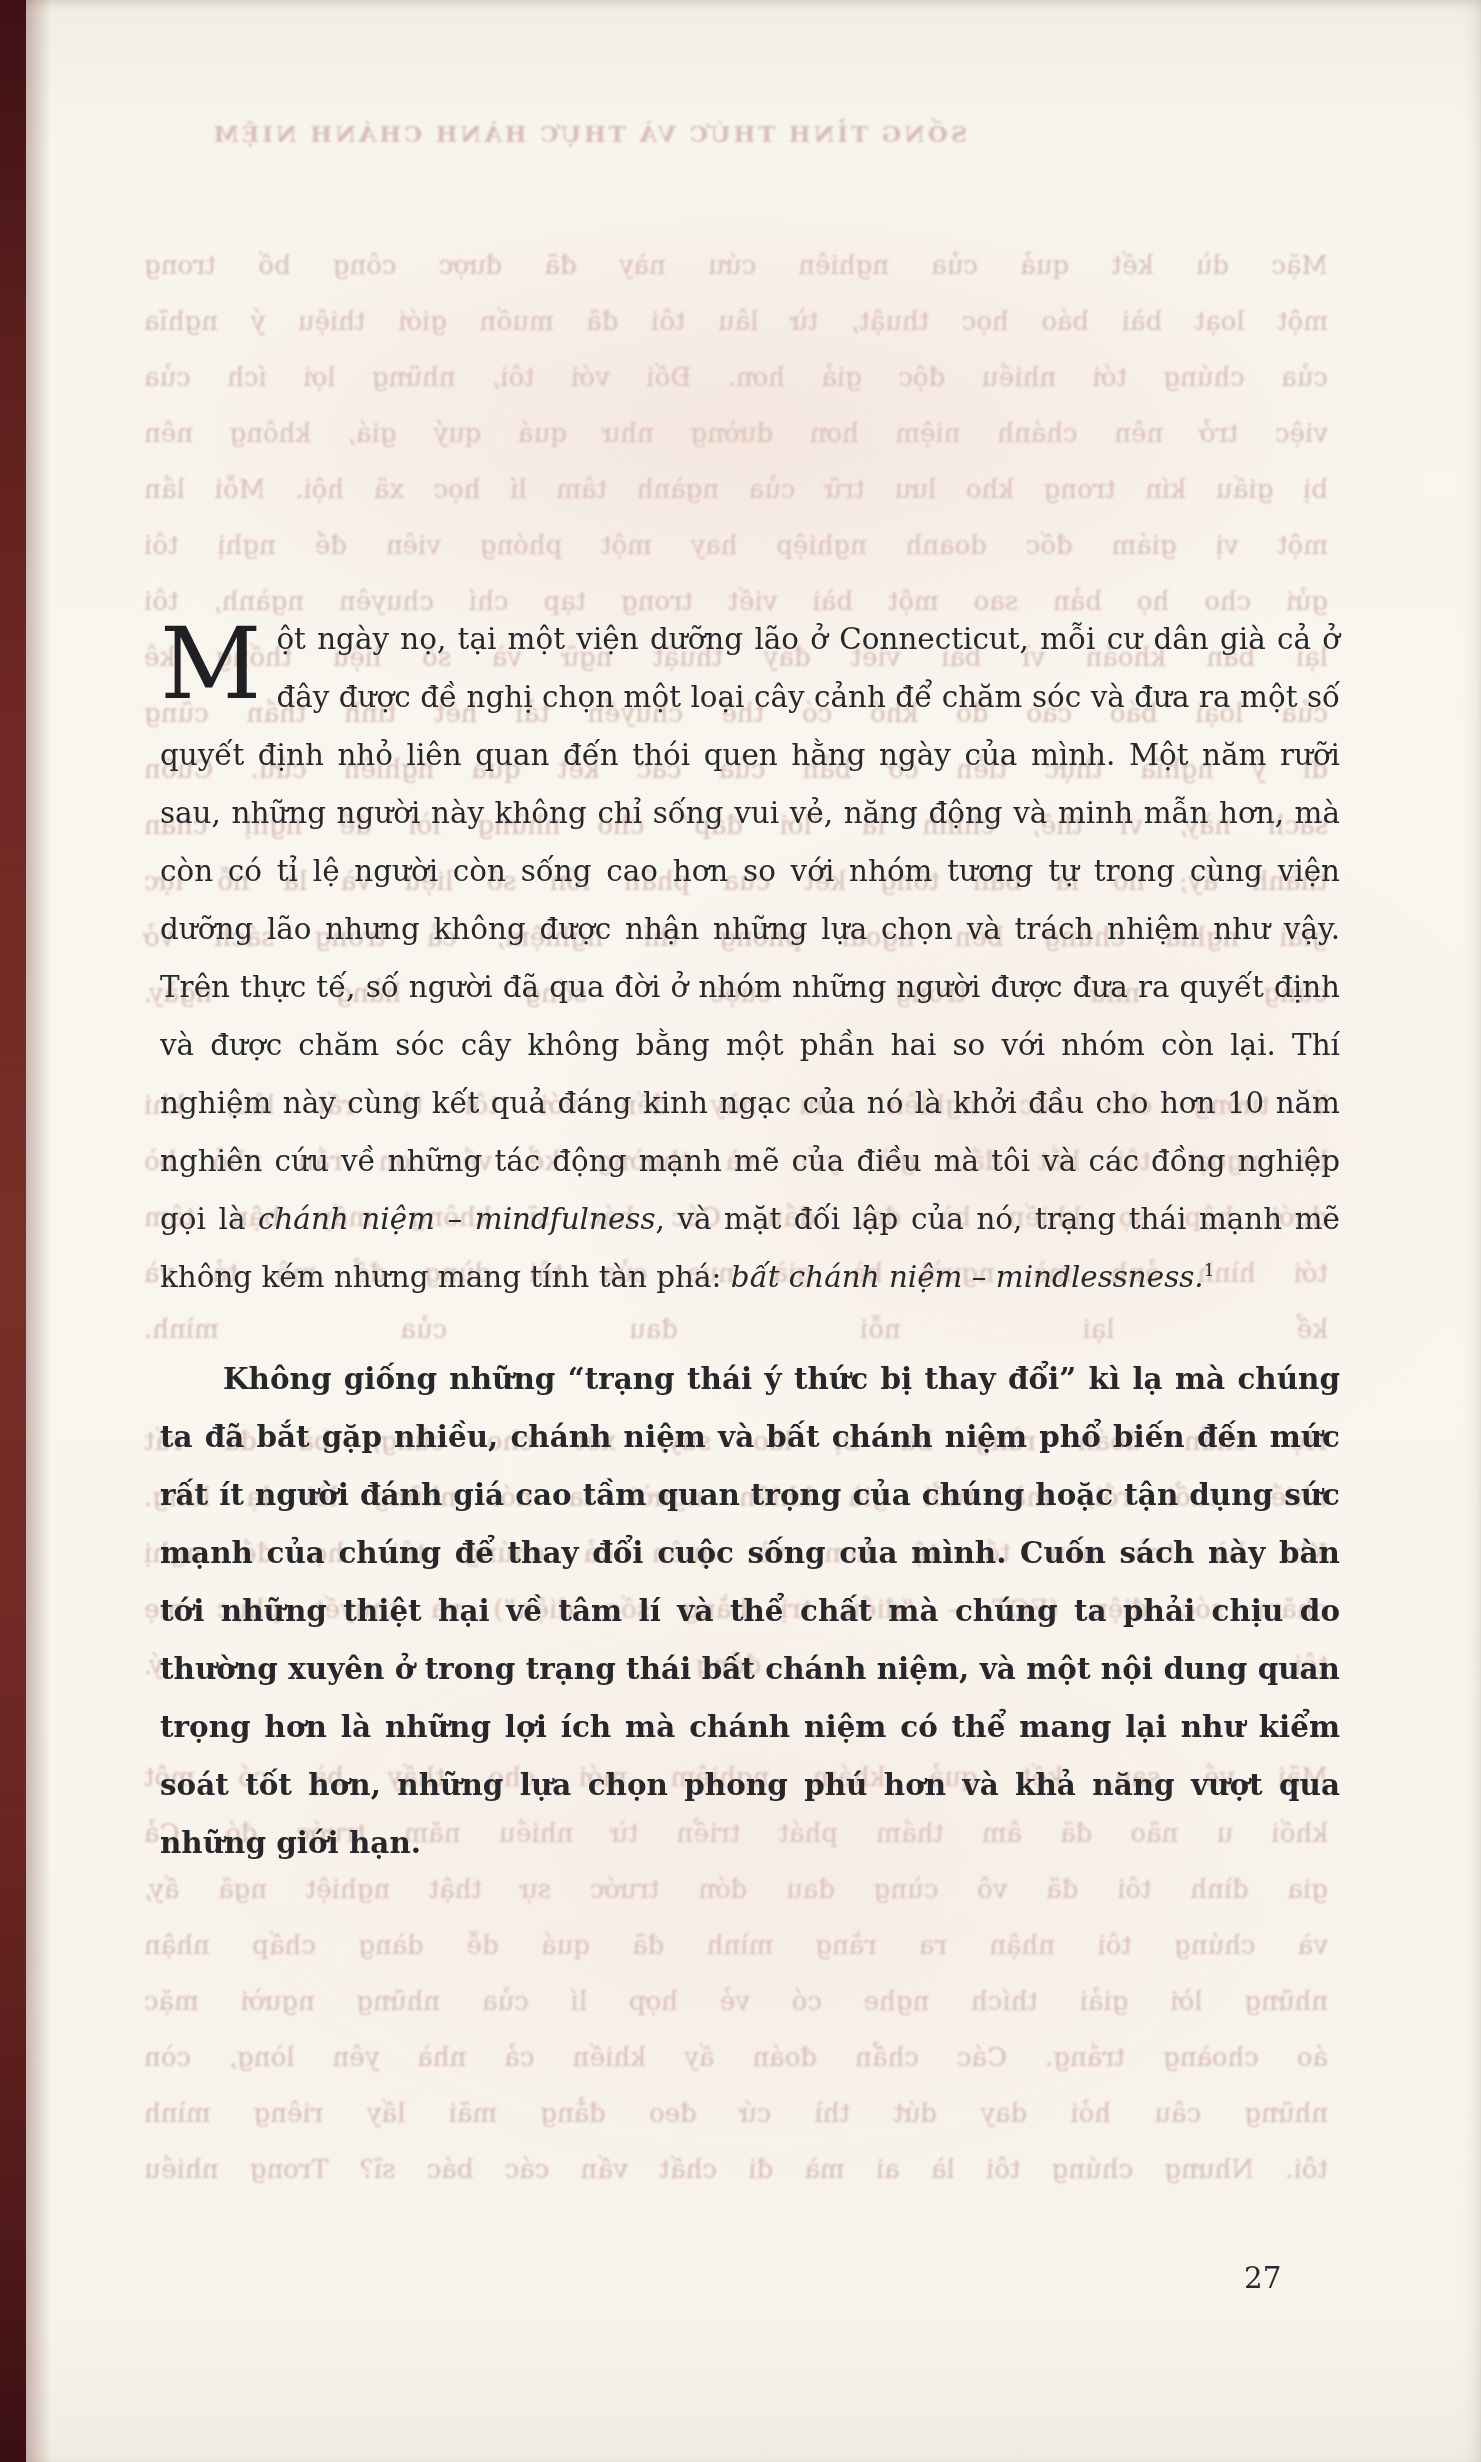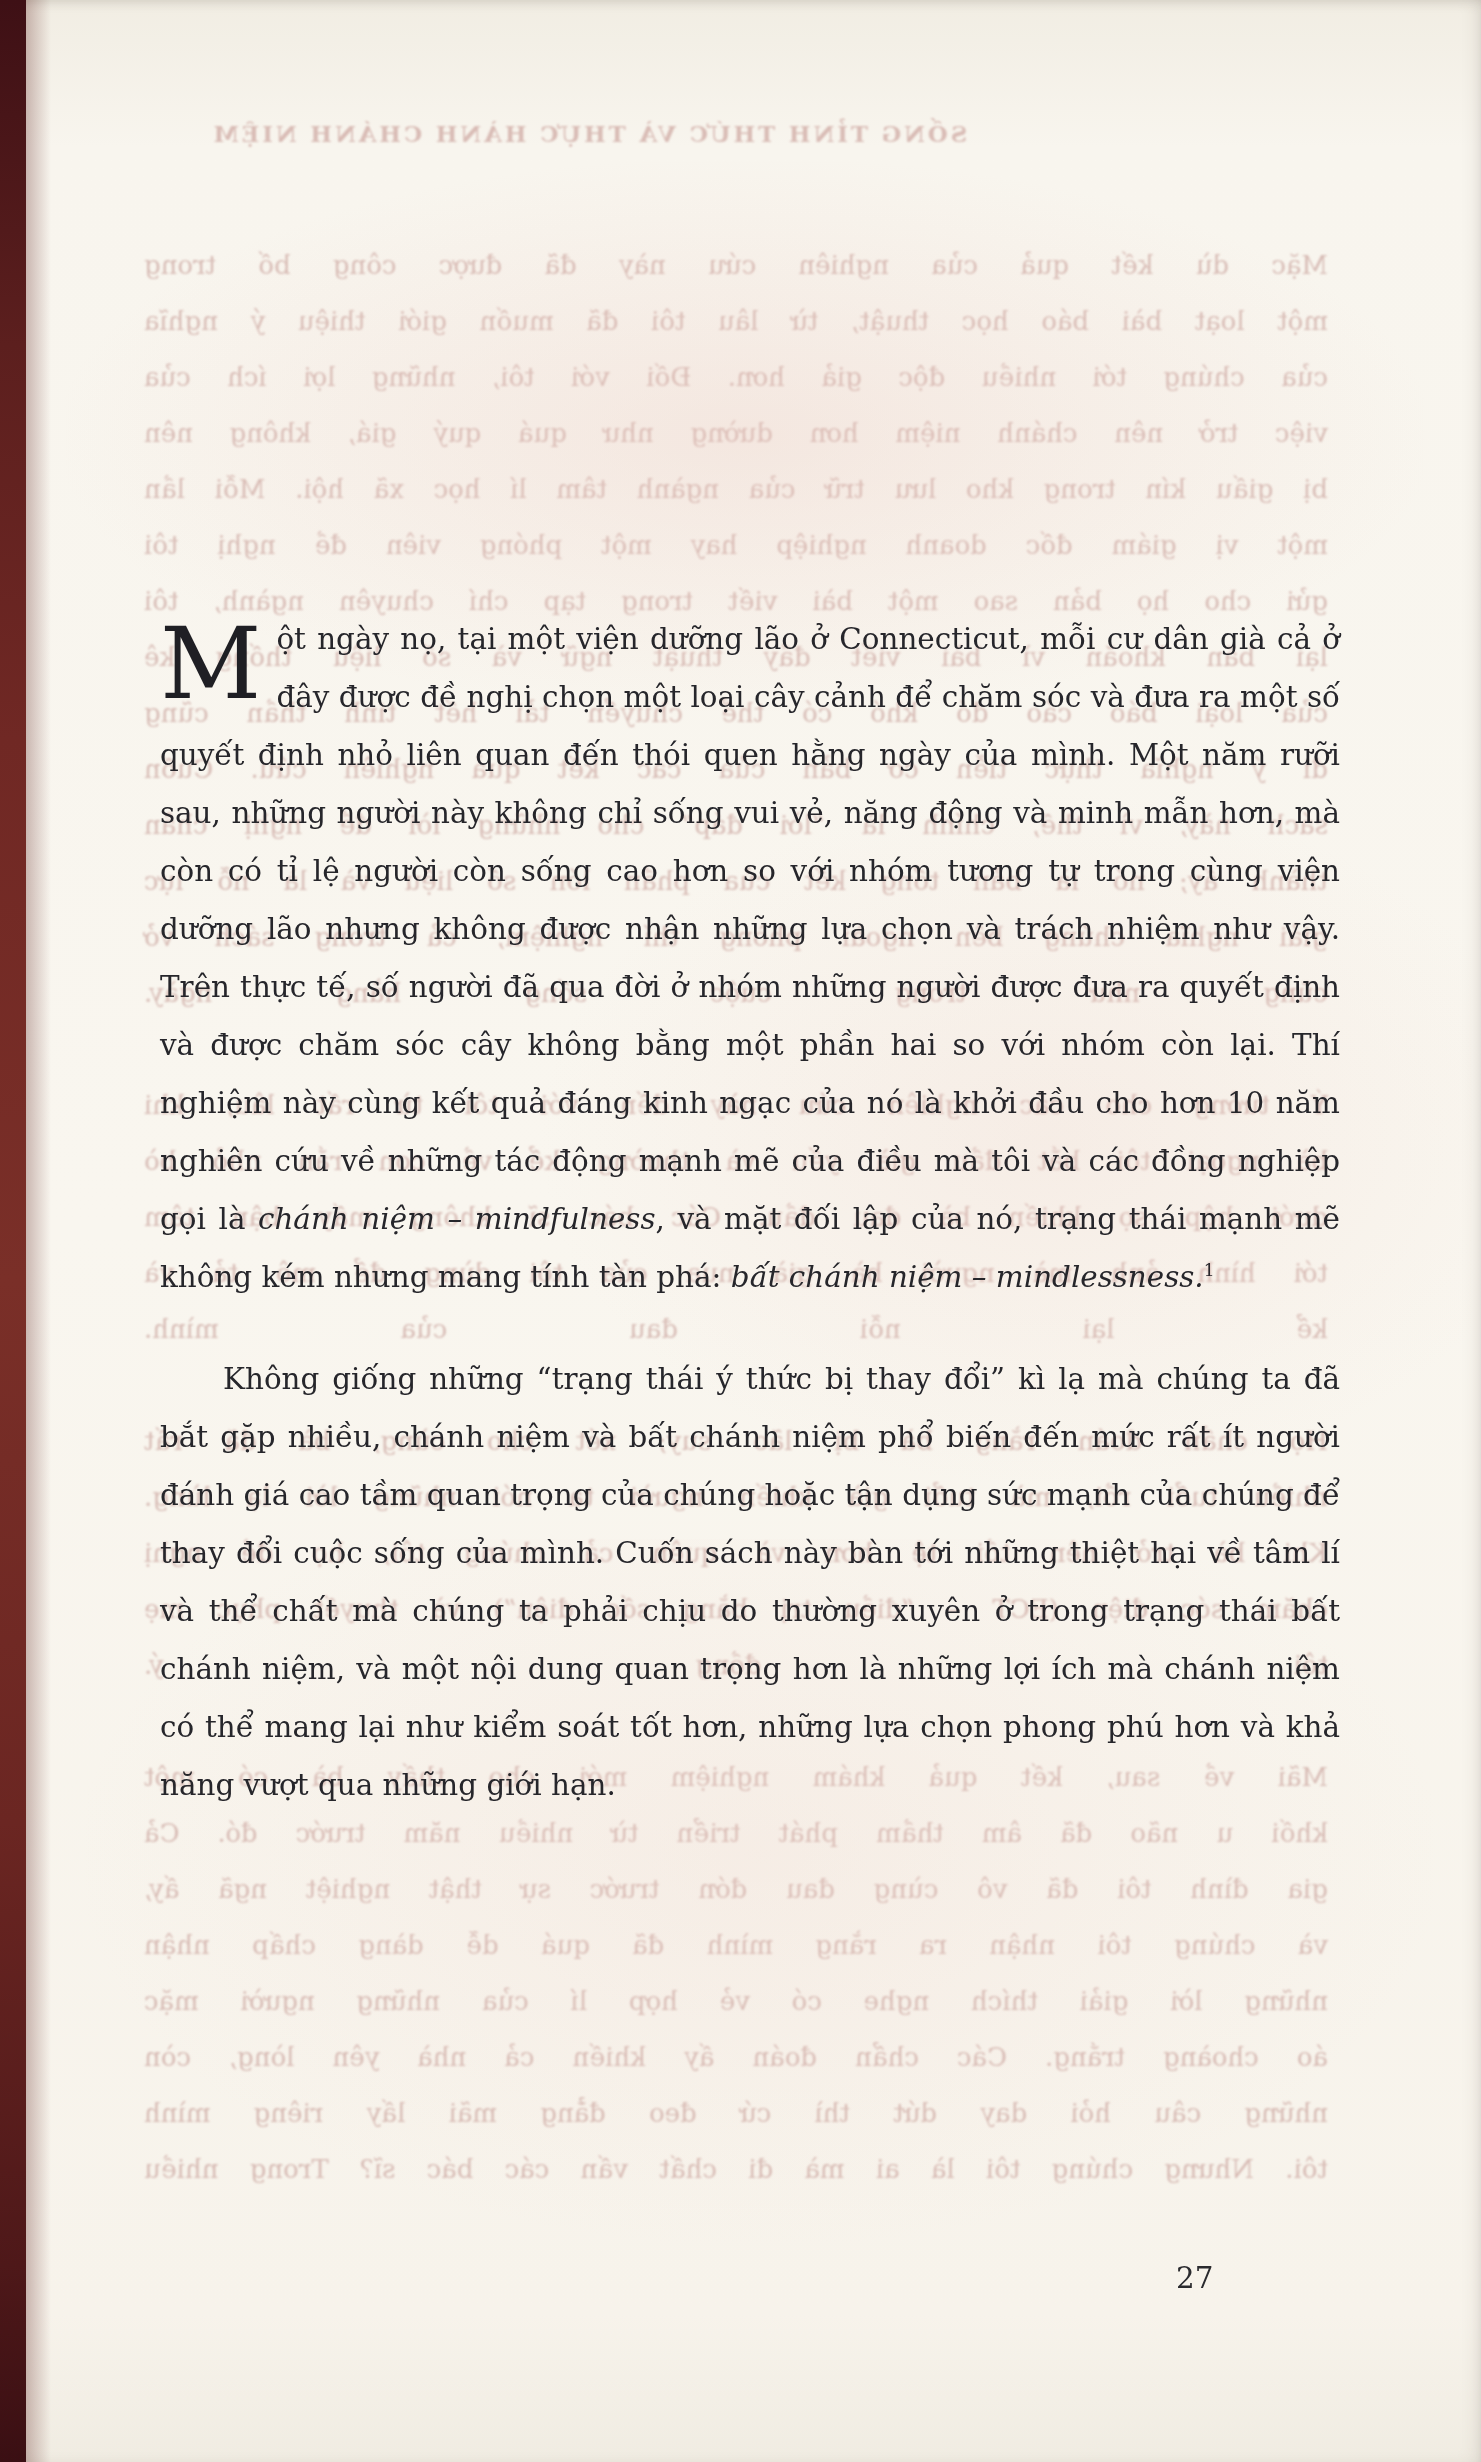--- a/index.html
+++ b/index.html
@@ -102,26 +102,27 @@
   }
   .para em { }
   .fn {
     font-size: 0.58em;
     vertical-align: super;
     line-height: 0;
   }
   .para-indent {
     text-indent: 63px;
     margin-top: 44px;
+    font-weight: bold;
   }
 
   .page-number {
     position: absolute;
     top: 2261px;
-    left: 1176px;
+    left: 1244px;
     font-size: 29.4px;
     color: #2a2a2e;
     z-index: 4;
     text-align: right;
   }
 </style>
 </head>
 <body>
 
 <div class="page">

